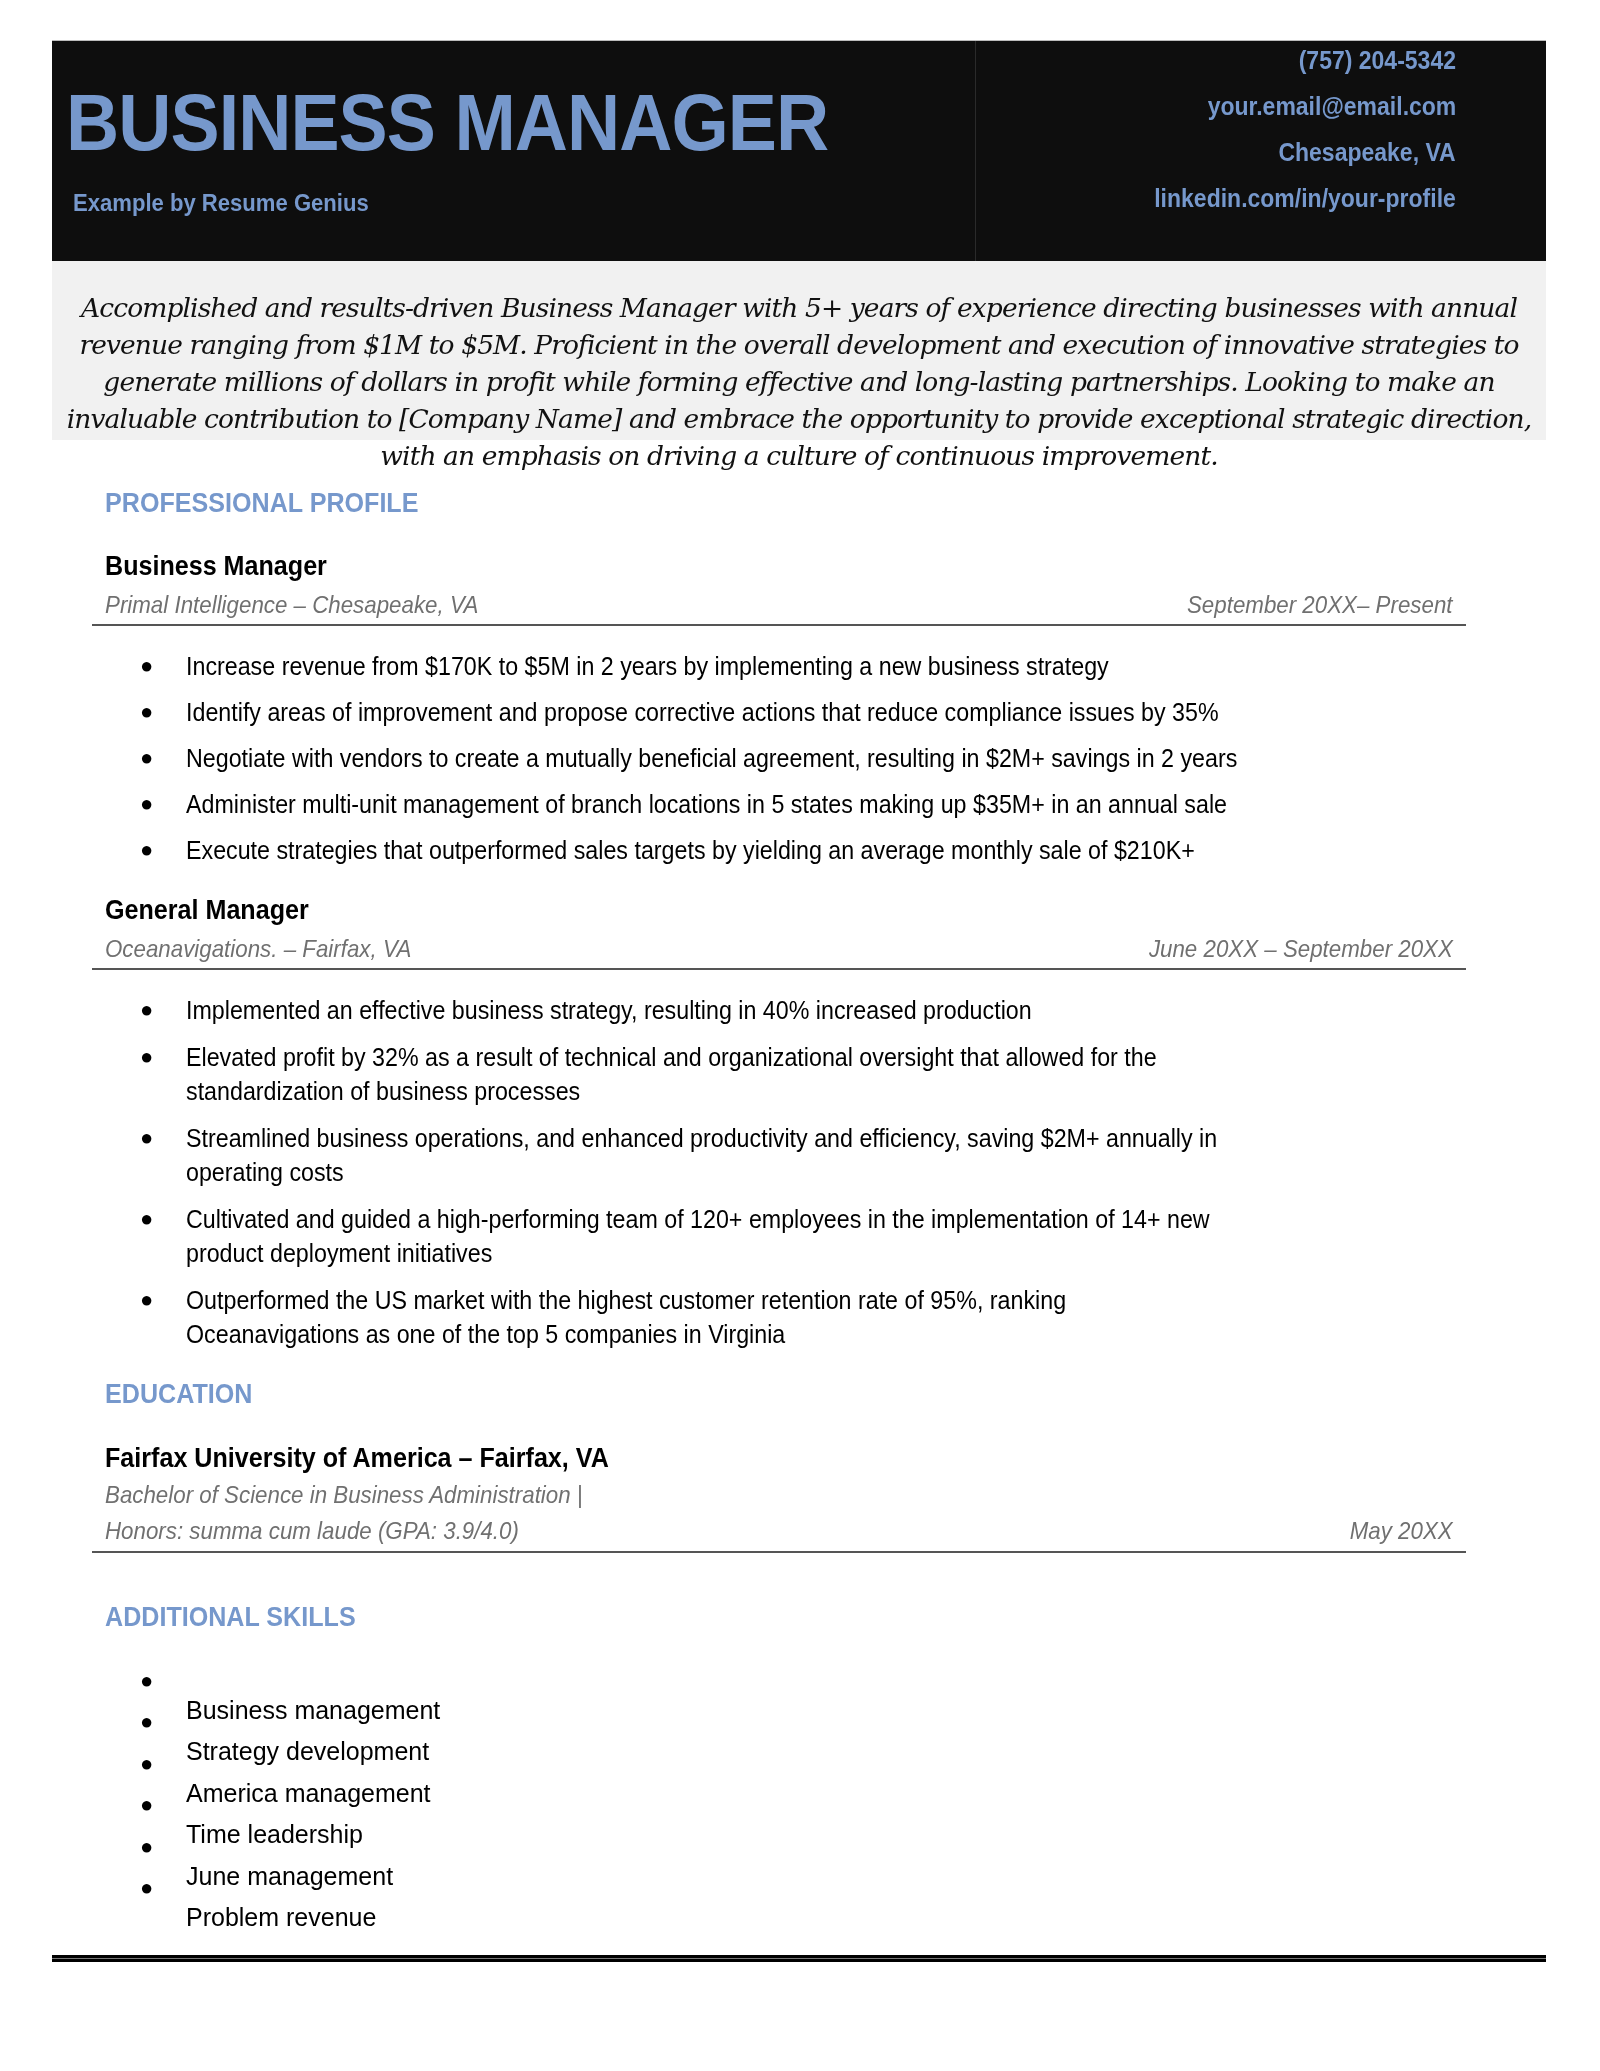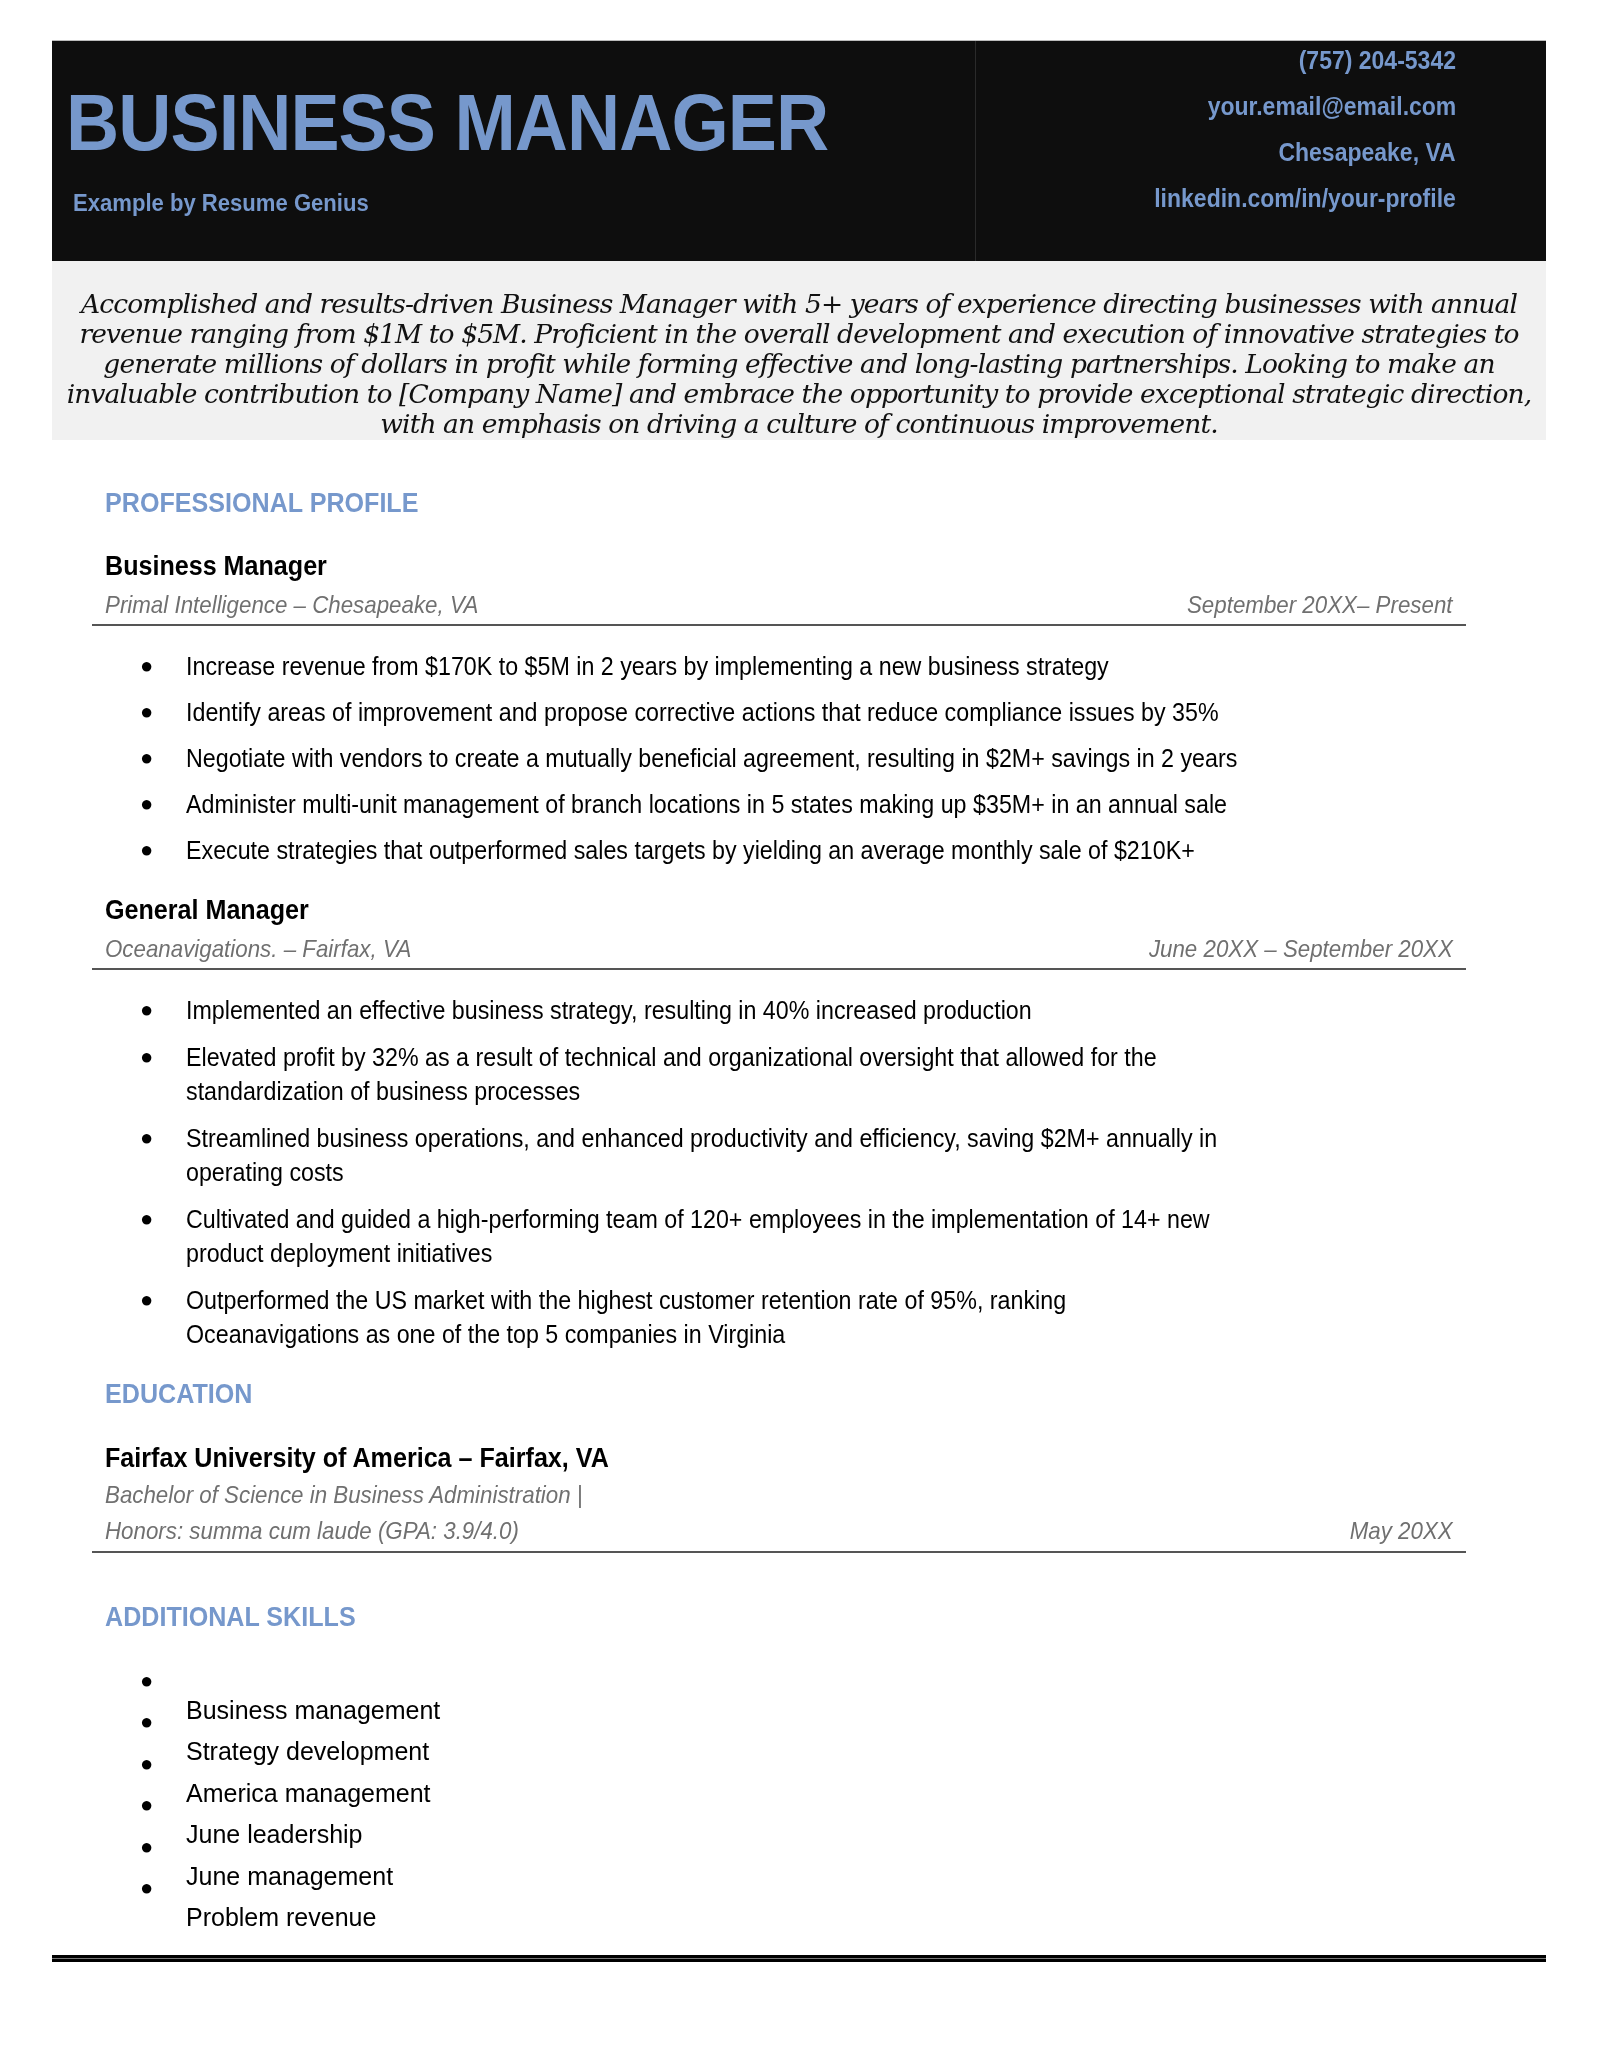--- a/index.html
+++ b/index.html
@@ -13,21 +13,21 @@
   .title { position:absolute; left:14px; top:42px; font-size:80px; font-weight:bold; color:#7698cc;
            letter-spacing:-1px; line-height:1; transform:scaleX(0.92); transform-origin:left center; }
   .subtitle { position:absolute; left:21px; top:148px; font-size:24px; font-weight:bold; color:#7698cc;
               transform:scaleX(0.92); transform-origin:left center; }
   .contact { position:absolute; right:90px; font-size:25px; font-weight:bold; color:#7698cc; text-align:right;
              transform:scaleX(0.92); transform-origin:right center; }
 
   .summary { position:absolute; left:52px; top:261px; width:1494px; height:179px; background:#f1f1f1; }
   .summary p { margin:0; position:absolute; left:0; right:0; top:28px; text-align:center;
                font-family:"DejaVu Serif", "Liberation Serif", serif; font-style:italic; font-size:26.5px;
-               line-height:30px; color:#111; padding:0 14px; letter-spacing:-0.9px; }
+               line-height:37px; color:#111; padding:0 14px; letter-spacing:-0.9px; }
 
   .section-title { position:absolute; left:105px; font-size:27px; font-weight:bold; color:#7698cc;
                    transform:scaleX(0.93); transform-origin:left center; }
   .job-title { position:absolute; left:105px; font-size:27px; font-weight:bold; color:#000;
                transform:scaleX(0.93); transform-origin:left center; }
   .meta { position:absolute; font-size:24px; font-style:italic; color:#707070;
           transform:scaleX(0.93); }
   .meta.left { left:105px; transform-origin:left center; }
   .meta.right { right:147px; transform-origin:right center; text-align:right; }
   .rule { position:absolute; left:92px; width:1374px; height:2px; background:#555; }
@@ -131,21 +131,21 @@
 <div class="skill-item" style="top:1705px;">
     <span class="dot">●</span>
     <span class="txt">Strategy development</span>
   </div>
 <div class="skill-item" style="top:1747px;">
     <span class="dot">●</span>
     <span class="txt">America management</span>
   </div>
 <div class="skill-item" style="top:1788px;">
     <span class="dot">●</span>
-    <span class="txt">June leadership</span>
+    <span class="txt">Time leadership</span>
   </div>
 <div class="skill-item" style="top:1830px;">
     <span class="dot">●</span>
     <span class="txt">June management</span>
   </div>
 <div class="skill-item" style="top:1871px;">
     <span class="dot">●</span>
     <span class="txt">Problem revenue</span>
   </div>
 

